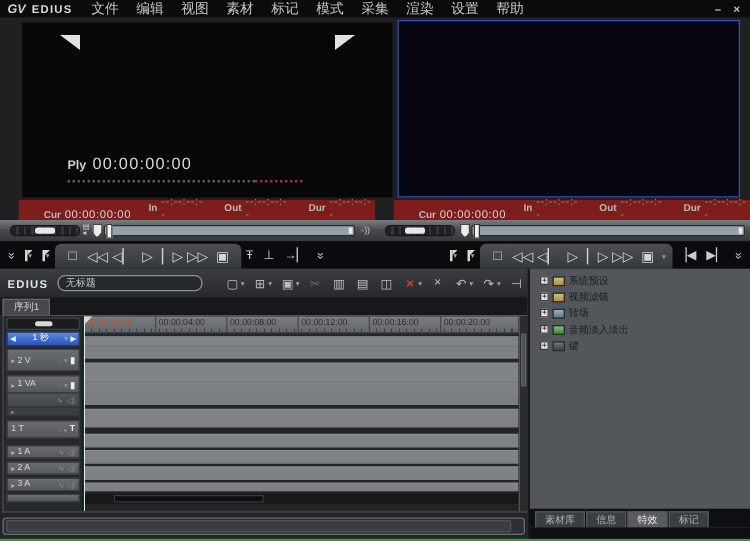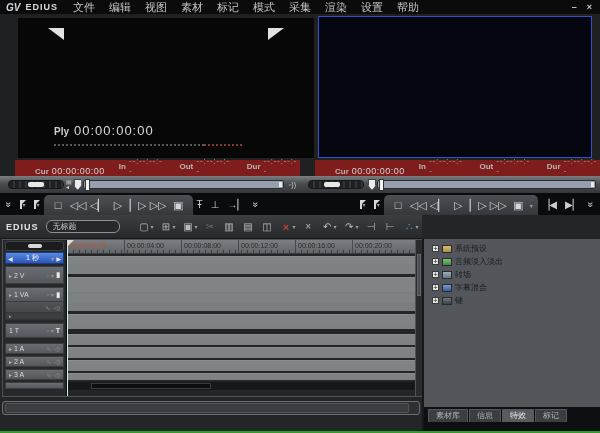--- a/index.html
+++ b/index.html
@@ -65,21 +65,21 @@
     background:linear-gradient(#4c5054,#35383b);border-radius:5px 5px 0 0;}
   .tgroup .tbtn{width:19px;padding:0;font-size:11px;color:#d2d6da;}
   .rcluster{margin-left:auto;display:flex;align-items:stretch;}
   
   .lower{position:absolute;left:0;top:215px;width:600px;height:218px;display:flex;}
   .leftcol{width:422px;display:flex;flex-direction:column;}
   
   .toolbar{height:24px;background:linear-gradient(#3c3f42,#26282a);display:flex;align-items:center;
     padding:0 6px;gap:5px;border-bottom:1px solid #141618;}
   .tb-brand{font-size:9px;font-weight:bold;color:#e2e2e2;letter-spacing:1px;margin-right:2px;}
-  .title-field{width:74px;height:13px;background:#26282c;border:1px solid #8a9298;border-radius:6px;
+  .title-field{width:116px;height:13px;background:#26282c;border:1px solid #8a9298;border-radius:6px;
     color:#c8c8c8;font-size:8px;padding:0 6px;font-family:"Liberation Sans",sans-serif;}
   .tb-icons{display:flex;align-items:center;gap:3px;margin-left:12px;}
   .ticon{display:flex;align-items:center;font-size:10px;color:#b8bcc0;padding:0 2px;background:none;border:none;}
   .ticon .ig{min-width:11px;text-align:center;}
   .ticon.dim{opacity:.4;}
   .ticon.red .ig{color:#c24432;font-weight:bold;font-size:11px;}
   .ticon.blue .ig{color:#6a9ad8;}
   
   .seqrow{height:13px;background:#17181a;display:flex;}
   .seqtab{margin-left:2px;padding:0 8px;background:#45484c;color:#d0d3d6;font-size:8px;line-height:12px;
@@ -126,21 +126,21 @@
   .playhead{position:absolute;left:0;top:0;bottom:0;width:1px;background:#d4efe6;z-index:4;}
   .phflag{position:absolute;left:0;top:0;width:0;height:0;z-index:5;
     border-top:7px solid #dcdcdc;border-right:7px solid transparent;}
   .vscroll{position:absolute;right:0;top:0;bottom:0;width:7px;background:#2a2c2e;border-left:1px solid #505458;}
   .vthumb{margin:14px 1px 0;height:42px;background:#4a4e52;border:1px solid #606468;}
   
   .hscroll{margin:4px 2px 0;height:14px;background:#2e3134;border:1px solid #6a6e72;border-radius:3px;
     display:flex;align-items:center;}
   .hthumb{margin:0 2px;height:10px;width:97%;background:#3a3e42;border:1px solid #505458;border-radius:2px;}
   
-  .rightpanel{width:178px;background:#53575b;border-left:2px solid #17181a;display:flex;flex-direction:column;margin-top:24px;}
+  .rightpanel{width:178px;background:#53575b;border-left:2px solid #17181a;display:flex;flex-direction:column;}
   .tree{flex:1;padding:3px 0 0 8px;}
   .titem{display:flex;align-items:center;gap:3px;height:13px;}
   .plusbox{width:7px;height:7px;background:#e4e4e4;border:1px solid #3a3a3a;font-size:7px;line-height:5px;
     text-align:center;color:#111;}
   .ticonbox{width:10px;height:8px;border:1px solid #2a2a2a;}
   .ticonbox.folder{background:linear-gradient(#d8c070,#a8904a);}
   .ticonbox.audio{background:linear-gradient(#70c070,#3a8a3a);}
   .ticonbox.transition{background:linear-gradient(#9ab0c0,#5a7a8a);}
   .ticonbox.audiofade{background:linear-gradient(#80c080,#3a8a3a);}
   .ticonbox.title{background:linear-gradient(#8098d0,#3a5aa8);}
@@ -417,20 +417,23 @@
             </button>
 
             <button class="ticon blue">
               <span class="ig">∴</span>
               <span class="ddg">▾</span>
             </button>
 
         </div>
       </div>
 
+      <div class="seqrow">
+        <span class="seqtab">序列1</span>
+      </div>
 
       <div class="tlarea">
         <div class="headercol">
           <div class="zslider">
               <div class="z-handle"></div>
             </div>
           <div class="scalesel">
             <span class="arr">◀</span>
             <span class="val">1 秒</span>
             <span class="ddg">▾</span>
@@ -524,39 +527,39 @@
 
     <div class="rightpanel">
       <div class="tree">
 
           <div class="titem">
             <span class="plusbox">+</span>
             <span class="ticonbox folder"></span>
             <span class="tlabel">系统预设</span>
           </div>
 
-
+          <div class="titem">
+            <span class="plusbox">+</span>
+            <span class="ticonbox folder"></span>
+            <span class="tlabel">视频滤镜</span>
+          </div>
+
+
+          <div class="titem">
+            <span class="plusbox">+</span>
+            <span class="ticonbox transition"></span>
+            <span class="tlabel">转场</span>
+          </div>
 
           <div class="titem">
             <span class="plusbox">+</span>
             <span class="ticonbox audiofade"></span>
             <span class="tlabel">音频淡入淡出</span>
           </div>
 
-          <div class="titem">
-            <span class="plusbox">+</span>
-            <span class="ticonbox transition"></span>
-            <span class="tlabel">转场</span>
-          </div>
-
-          <div class="titem">
-            <span class="plusbox">+</span>
-            <span class="ticonbox title"></span>
-            <span class="tlabel">字幕混合</span>
-          </div>
 
           <div class="titem">
             <span class="plusbox">+</span>
             <span class="ticonbox key"></span>
             <span class="tlabel">键</span>
           </div>
 
       </div>
       <div class="ptabs">
 

